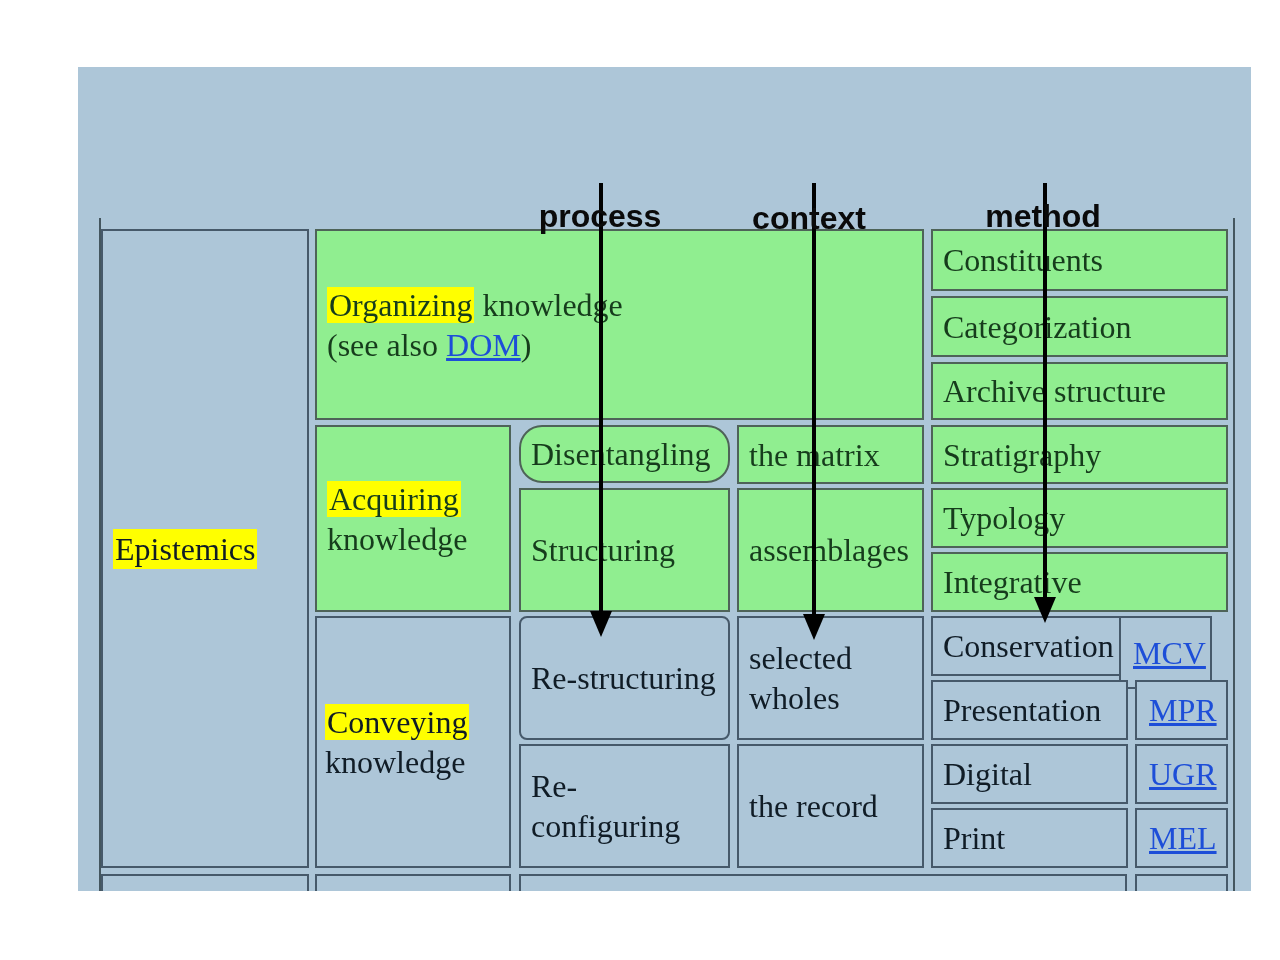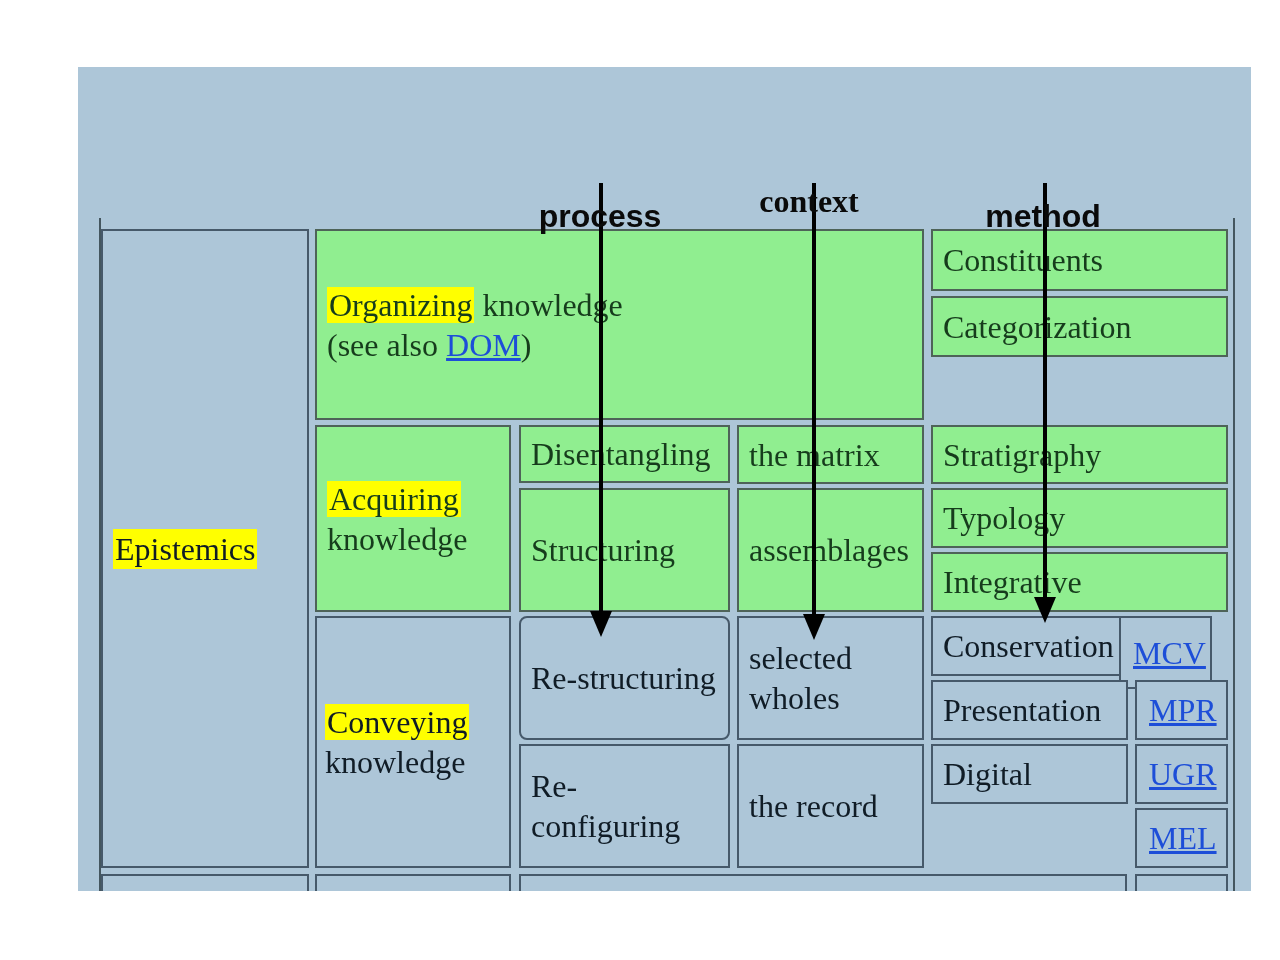--- a/index.html
+++ b/index.html
@@ -24,21 +24,21 @@
   .lnk{color:#1d4ed8;text-decoration:underline;cursor:pointer;}
   .linkcell{justify-content:flex-start;padding-left:12px;}
 </style>
 </head>
 <body>
 
 <div class="stage">
   <div class="panel">
 
     <div class="hdr-label" style="left:522px;top:131px;">process</div>
-    <div class="hdr-label" style="left:731px;top:116px;font-family:Liberation Serif, serif;">context</div>
+    <div class="hdr-label" style="left:731px;top:133px;">context</div>
     <div class="hdr-label" style="left:965px;top:131px;">method</div>
 
     <div class="shaft" style="left:521px;top:116px;height:428px;"></div>
     <div class="ahead" style="left:512px;top:544px;"></div>
     <div class="shaft" style="left:734px;top:116px;height:431px;"></div>
     <div class="ahead" style="left:725px;top:547px;"></div>
     <div class="shaft" style="left:965px;top:116px;height:414px;"></div>
     <div class="ahead" style="left:956px;top:530px;"></div>
 
     <div class="outline"></div>
@@ -52,27 +52,30 @@
         <span class="hl">Organizing</span><span> knowledge</span><br>
         <span>(see also </span><a class="lnk">DOM</a><span>)</span>
       </span>
     </div>
     <div class="cell green" style="left:853px;top:162px;width:297px;height:62px;">
       <span>Constituents</span>
     </div>
     <div class="cell green" style="left:853px;top:229px;width:297px;height:61px;">
       <span>Categorization</span>
     </div>
+    <div class="cell green" style="left:853px;top:295px;width:297px;height:58px;">
+      <span>Archive structure</span>
+    </div>
 
     <div class="cell green" style="left:237px;top:358px;width:196px;height:187px;">
       <span class="wrapbox">
         <span class="hl">Acquiring</span><span> knowledge</span>
       </span>
     </div>
-    <div class="cell green" style="left:441px;top:358px;width:211px;height:58px;">
+    <div class="cell green" style="left:441px;top:358px;width:211px;height:58px;border-radius:23px;">
       <span>Disentangling</span>
     </div>
     <div class="cell green" style="left:659px;top:358px;width:187px;height:59px;">
       <span>the matrix</span>
     </div>
     <div class="cell green" style="left:853px;top:358px;width:297px;height:59px;">
       <span>Stratigraphy</span>
     </div>
     <div class="cell green" style="left:441px;top:421px;width:211px;height:124px;">
       <span>Structuring</span>
@@ -115,20 +118,23 @@
     </div>
     <div class="cell" style="left:659px;top:677px;width:187px;height:124px;">
       <span>the record</span>
     </div>
     <div class="cell" style="left:853px;top:677px;width:197px;height:60px;">
       <span>Digital</span>
     </div>
     <div class="cell linkcell" style="left:1057px;top:677px;width:93px;height:60px;">
       <a class="lnk">UGR</a>
     </div>
+    <div class="cell" style="left:853px;top:741px;width:197px;height:60px;">
+      <span>Print</span>
+    </div>
     <div class="cell linkcell" style="left:1057px;top:741px;width:93px;height:60px;">
       <a class="lnk">MEL</a>
     </div>
 
     <div class="cell" style="left:23px;top:807px;width:208px;height:40px;"></div>
     <div class="cell" style="left:237px;top:807px;width:196px;height:40px;"></div>
     <div class="cell" style="left:441px;top:807px;width:608px;height:40px;"></div>
     <div class="cell" style="left:1057px;top:807px;width:93px;height:40px;"></div>
 
   </div>

